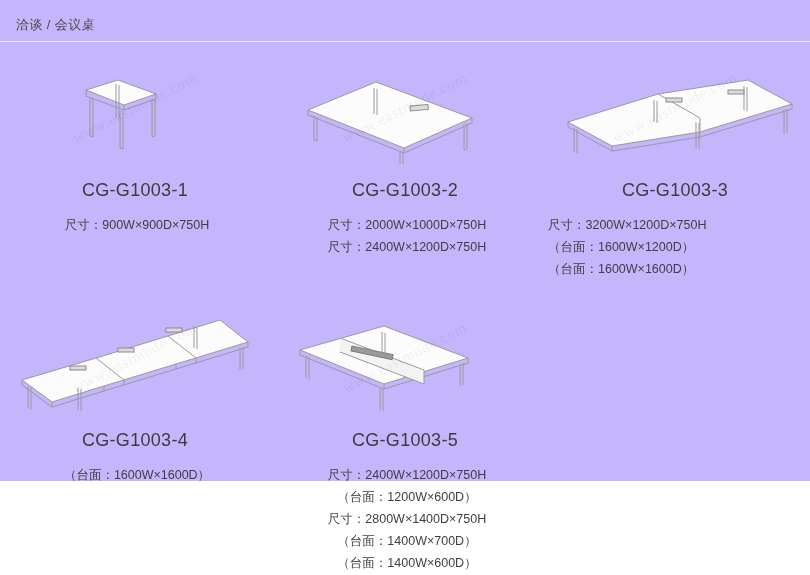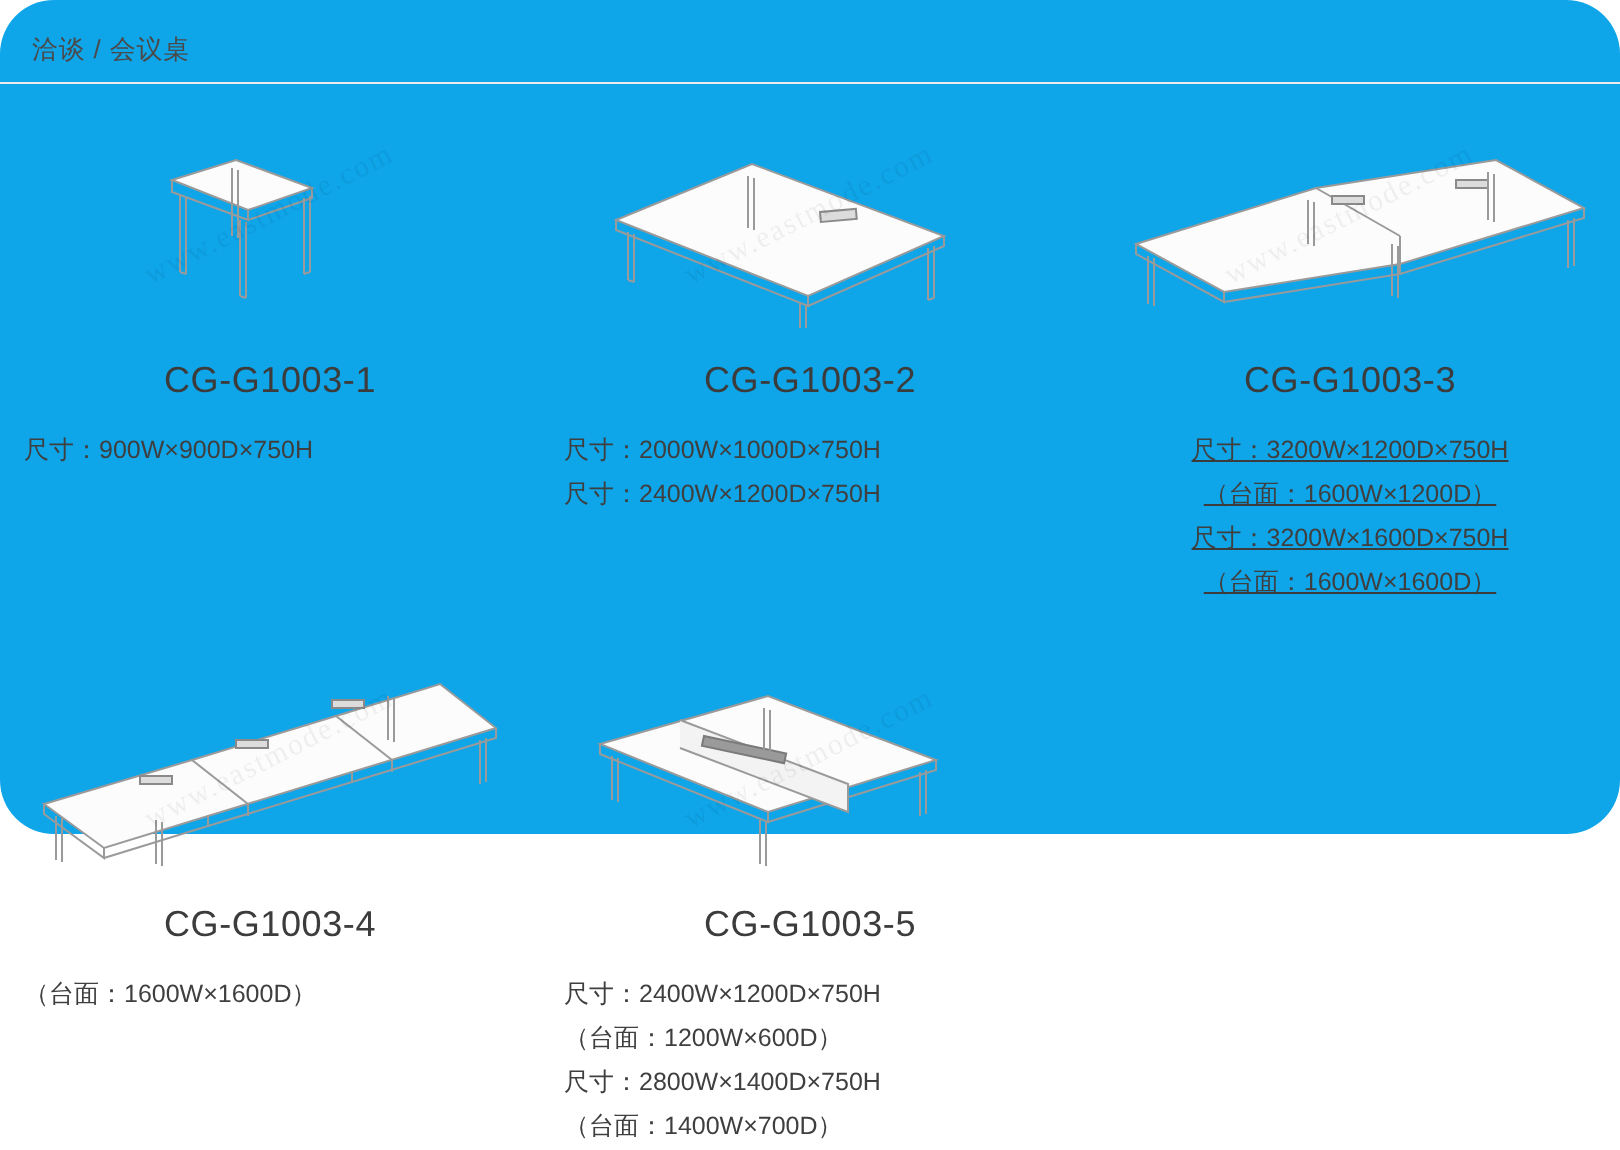--- a/index.html
+++ b/index.html
@@ -6,23 +6,22 @@
   html, body {
     margin: 0; padding: 0;
     width: 810px; height: 575px;
     background: #ffffff;
     font-family: "Liberation Sans", sans-serif;
     color: #3c3c3c;
     overflow: hidden;
   }
   .page {
     position: relative;
-    width: 810px; height: 417px;
-    background: #0ea5e9;
-    border-radius: 27px;
+    width: 810px; height: 481px;
+    background: #c4b5fd;
   }
   
   .breadcrumb {
     position: absolute;
     left: 16px; top: 16px;
     font-size: 13px;
     color: #4a4a4a;
     letter-spacing: .4px;
   }
   .breadcrumb-divider {
@@ -72,24 +71,24 @@
     font-size: 18px;
     color: #3c3c3c;
     text-align: center;
     letter-spacing: .3px;
   }
   .specs {
     margin-top: 13px;
     width: 100%;
     display: flex;
     flex-direction: column;
-    align-items: flex-start;
+    align-items: center;
     padding-left: 4px;
   }
-  .specs.center { align-items: center; padding-left: 0; text-decoration: underline; }
+  .specs.center { align-items: flex-start; padding-left: 0; }
   .spec-line {
     font-size: 12.5px;
     line-height: 22px;
     color: #3f3f3f;
     white-space: nowrap;
   }
   .row-2 { margin-top: 14px; }
   .cell-empty { width: 270px; }
 </style>
 </head>
@@ -184,21 +183,20 @@
               <line x1="236" y1="58" x2="236" y2="82"></line>
               <line x1="239" y1="57" x2="239" y2="81"></line>
             </g>
           </svg>
           <div class="watermark">www.eastmode.com</div>
         </div>
         <div class="code">CG-G1003-3</div>
         <div class="specs center">
           <div class="spec-line">尺寸：3200W×1200D×750H</div>
           <div class="spec-line">（台面：1600W×1200D）</div>
-          <div class="spec-line">尺寸：3200W×1600D×750H</div>
           <div class="spec-line">（台面：1600W×1600D）</div>
         </div>
       </div>
     </div>
 
     <div class="row row-2">
 
       <div class="cell">
         <div class="thumb">
           <svg width="254" height="112" viewBox="0 0 254 112">

